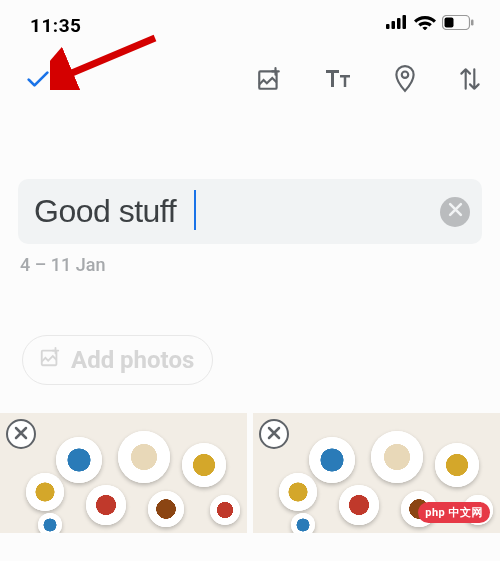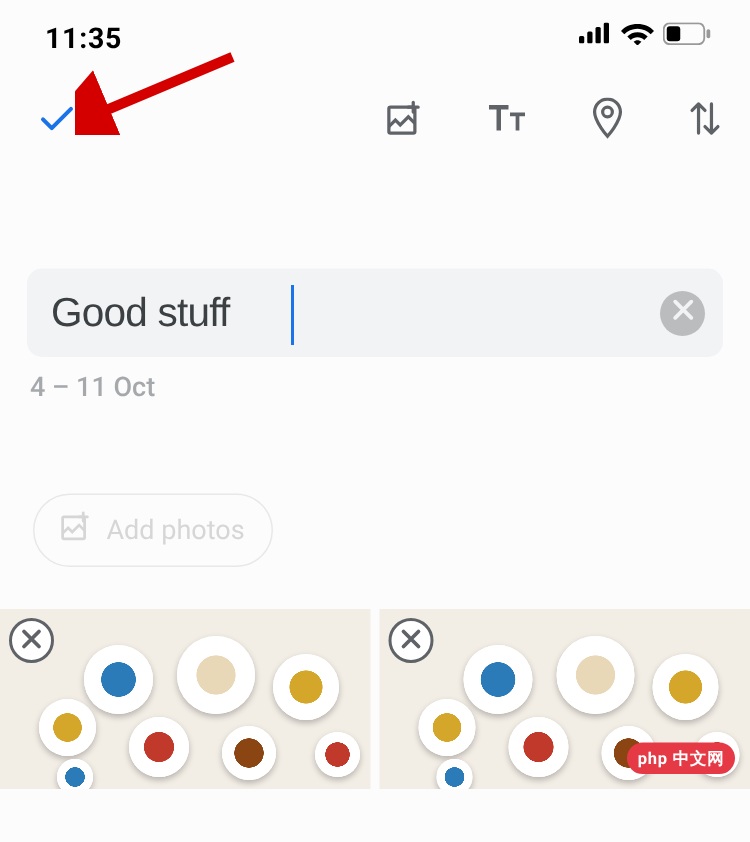--- a/index.html
+++ b/index.html
@@ -52,21 +52,21 @@
       position: relative;
       background: #f1f3f4;
       border-radius: 10px;
       padding: 14px 56px 14px 16px;
       display: flex;
       align-items: center;
     }
     .title-input {
       border: none;
       background: transparent;
-      font-size: 27px;
+      font-size: 32px;
       font-weight: 400;
       color: #3c4043;
       width: 100%;
       outline: none;
       letter-spacing: -0.5px;
     }
     .clear-btn {
       position: absolute;
       right: 12px;
       top: 50%;
@@ -92,23 +92,23 @@
       margin-top: 60px;
     }
     .pill-btn {
       display: flex;
       align-items: center;
       gap: 10px;
       border: 1.5px solid #e8e8e8;
       border-radius: 999px;
       padding: 10px 18px 10px 16px;
       color: #d6d6d6;
-      font-size: 18px;
+      font-size: 24px;
       background: transparent;
-      font-weight: 400;
+      font-weight: 700;
     }
 
     .photo-grid {
       display: flex;
       gap: 6px;
       margin-top: 28px;
       padding: 0 0;
     }
     .photo-item {
       position: relative;
@@ -236,21 +236,21 @@
     <input class="title-input" type="text" value="Good stuff" placeholder="Add a title" style="">
     <div class="cursor-bar"></div>
     <div class="clear-btn">
       <span>
         <svg width="15" height="15" viewBox="0 0 14 14">
             <path d="M2 2l10 10M12 2L2 12" stroke="#f1f3f4" stroke-width="2.4" stroke-linecap="round"></path>
           </svg>
       </span>
     </div>
   </div>
-  <div class="date-range">4 – 11 Oct</div>
+  <div class="date-range">4 – 11 Jan</div>
 </div>
 
 <div class="actions-row">
   <div class="pill-btn">
     <span>
       <svg width="22" height="22" viewBox="0 0 24 24" fill="none" stroke="#d6d6d6" stroke-width="2">
           <rect x="3" y="5" width="16" height="16" rx="1"></rect>
           <path d="M3 17l4-4 3 3 5-5 4 4"></path>
           <path d="M18 2v6M15 5h6" stroke-linecap="round"></path>
         </svg>

